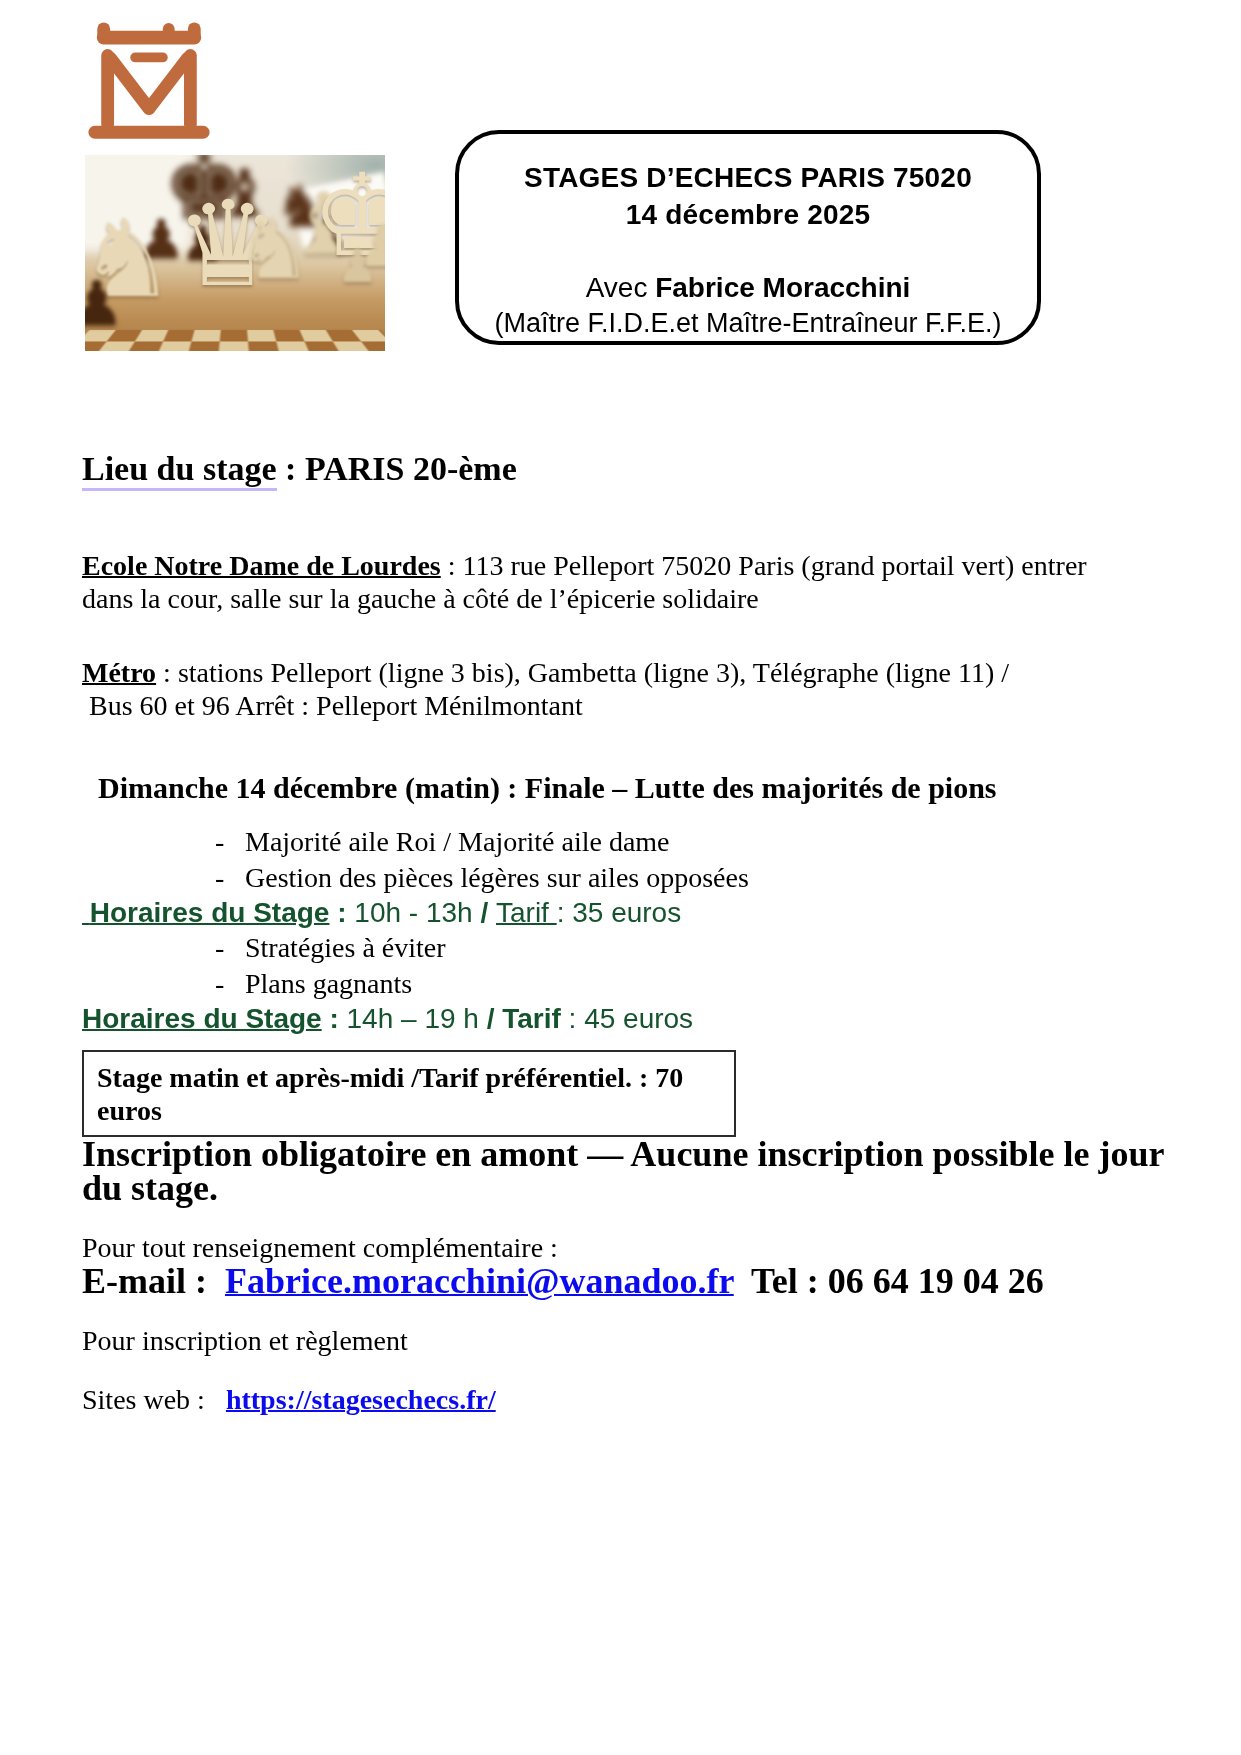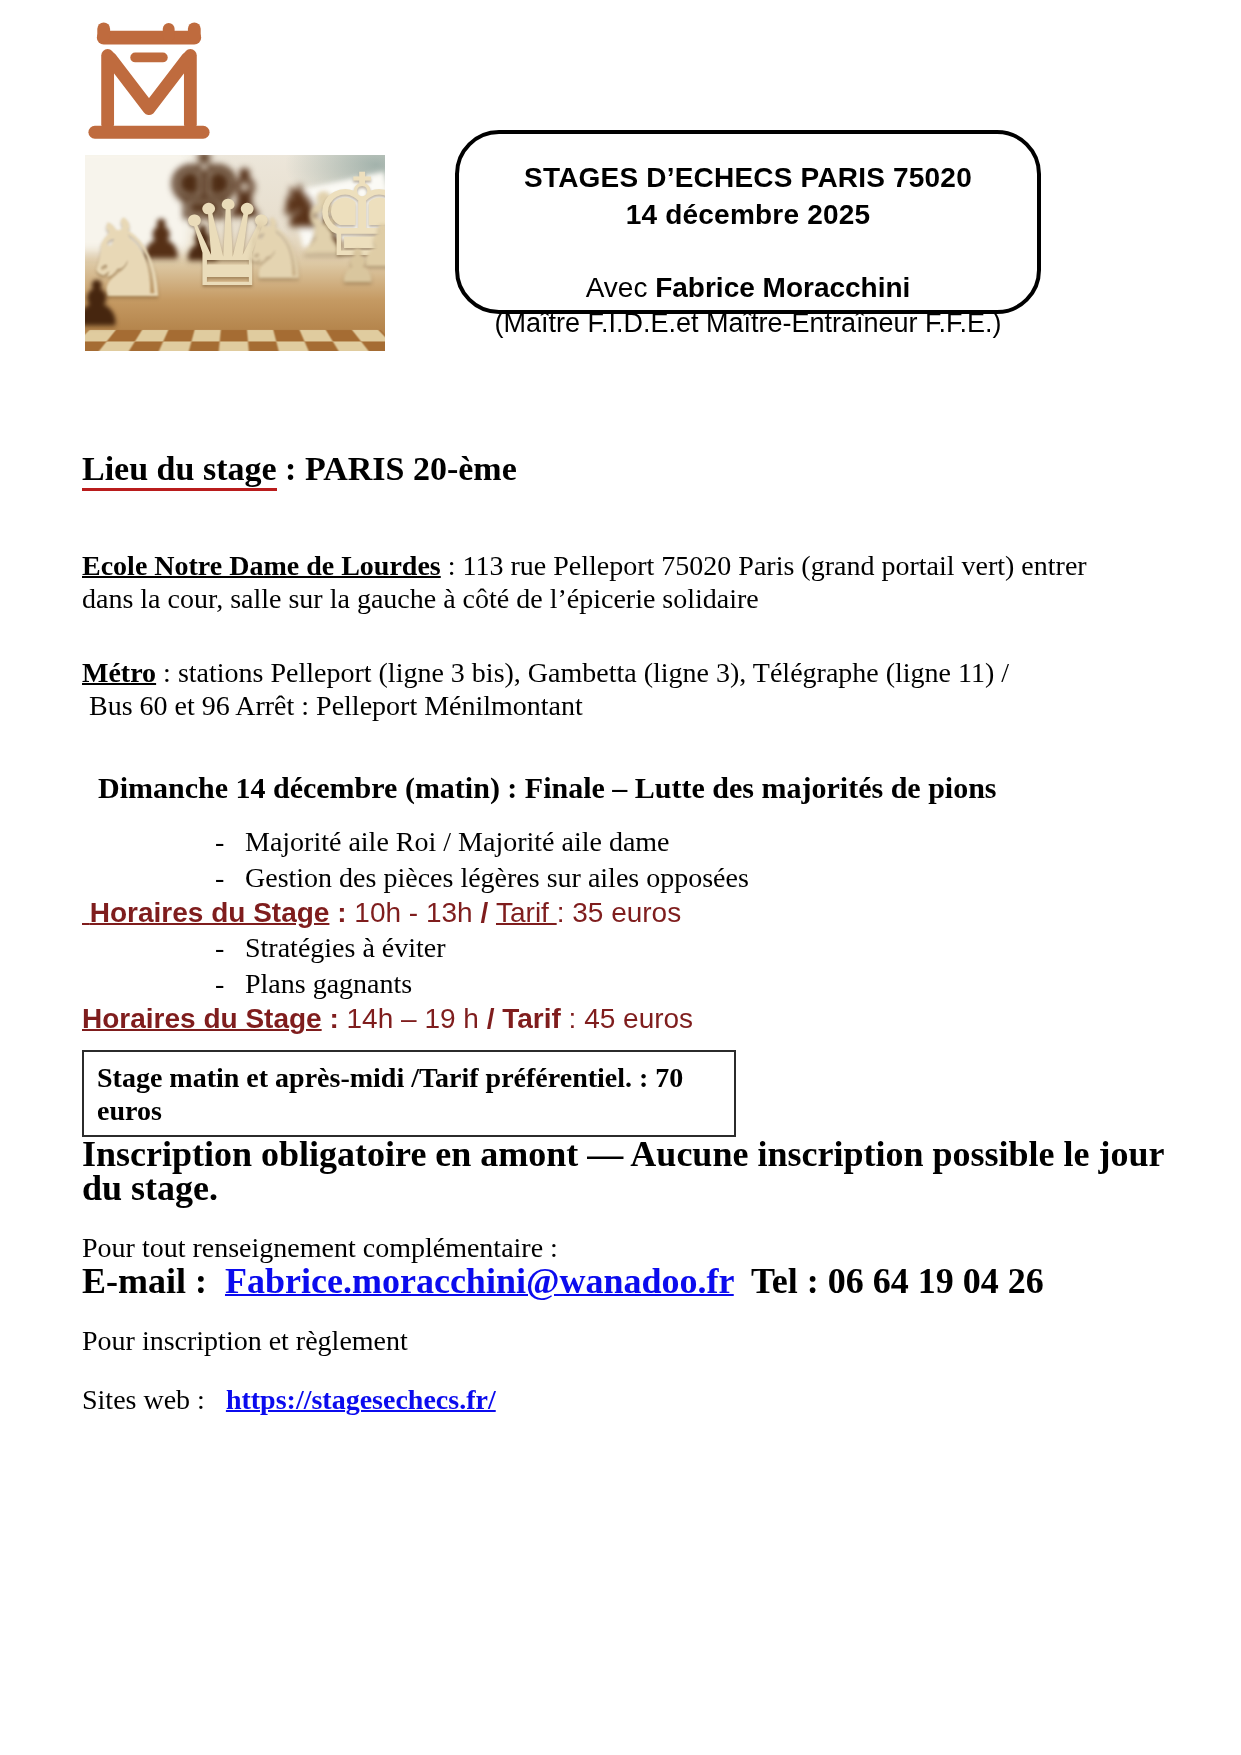--- a/index.html
+++ b/index.html
@@ -1,21 +1,21 @@
 <!DOCTYPE html>
 <html><head>
 <meta charset="utf-8">
 <style>
   html,body{margin:0;padding:0;background:#ffffff;}
   body{width:1241px;height:1755px;position:relative;font-family:"Liberation Serif",serif;color:#000;overflow:hidden;}
 
   
   .header{position:relative;height:448px;}
   .logo{position:absolute;left:84px;top:22px;width:130px;height:122px;}
-  .titlebox{position:absolute;left:455px;top:130px;width:586px;height:184px;box-sizing:border-box;
+  .titlebox{position:absolute;left:455px;top:130px;width:586px;height:215px;box-sizing:border-box;
             border:4px solid #000;border-radius:44px;text-align:center;
             font-family:"Liberation Sans",sans-serif;padding-top:25px;}
   .titlebox .t1{font-size:28px;font-weight:600;line-height:37px;letter-spacing:.2px;}
   .titlebox .t3{font-size:28px;font-weight:400;line-height:36px;margin-top:37px;}
   .titlebox .t3 b{font-weight:700;}
   .titlebox .t4{font-size:27px;font-weight:400;line-height:35px;}
 
   
   .photo{position:absolute;left:85px;top:155px;width:300px;height:196px;overflow:hidden;
          background:
@@ -28,21 +28,21 @@
          transform:perspective(300px) rotateX(55deg);transform-origin:50% 100%;filter:blur(1.1px);}
   .photo .pieces{position:absolute;inset:0;}
   .photo .piece{position:absolute;line-height:1;font-family:"DejaVu Sans",sans-serif;
          text-shadow:0 2px 3px rgba(70,40,10,.35);}
 
   
   .main{padding:0 40px 0 82px;}
   .runs span, .runs a{white-space:pre-wrap;}
 
   .h1{font-size:34px;font-weight:bold;line-height:41px;margin:0;}
-  .h1 .ul-thick{border-bottom:3px solid #b91c1c;padding-bottom:1px;}
+  .h1 .ul-thick{border-bottom:3px solid #c4b5fd;padding-bottom:1px;}
   .h2{font-size:30px;font-weight:bold;line-height:40px;margin:16px;}
   .body-p{font-size:28px;line-height:33px;margin:0;}
   .lbl{font-weight:bold;text-decoration:underline;text-decoration-thickness:2px;}
 
   .mt-lieu{margin-top:0;}
   .mt-school{margin-top:60px;}
   .mt-metro{margin-top:41px;}
   .mt-h2a{margin-top:46px;}
   .mt-bul1{margin-top:50px;}
   .mt-hor1{margin-top:30px;}
@@ -50,21 +50,21 @@
   .mt-bul2{margin-top:46px;}
   .mt-hor2{margin-top:25px;}
   .mt-box{margin-top:14px;}
   .mt-insc{margin-top:50px;}
   .mt-26{margin-top:26px;}
 
   ul.dashes{list-style:none;margin:0;padding:0;font-size:28px;line-height:36px;}
   ul.dashes li{display:flex;}
   ul.dashes .marker{width:30px;margin-left:133px;flex:none;}
 
-  .schedule{font-family:"Liberation Sans",sans-serif;font-size:28px;line-height:34px;color:#7f1d1d;margin:0;}
+  .schedule{font-family:"Liberation Sans",sans-serif;font-size:28px;line-height:34px;color:#14532d;margin:0;}
   .schedule .b{font-weight:700;}
   .schedule .bu{font-weight:700;text-decoration:underline;text-decoration-thickness:2px;}
   .schedule .ru{font-weight:400;text-decoration:underline;text-decoration-thickness:2px;}
 
   .price-box{box-sizing:border-box;width:654px;border:2px solid #2b2b2b;padding:9px 13px 8px 13px;
              font-size:28px;font-weight:bold;line-height:33px;}
 
   .bold-p{font-size:36px;font-weight:bold;line-height:34px;margin:0;}
   a.doc-link{color:#0b0bee;font-weight:bold;text-decoration:underline;text-decoration-thickness:2px;cursor:pointer;}
 </style>

